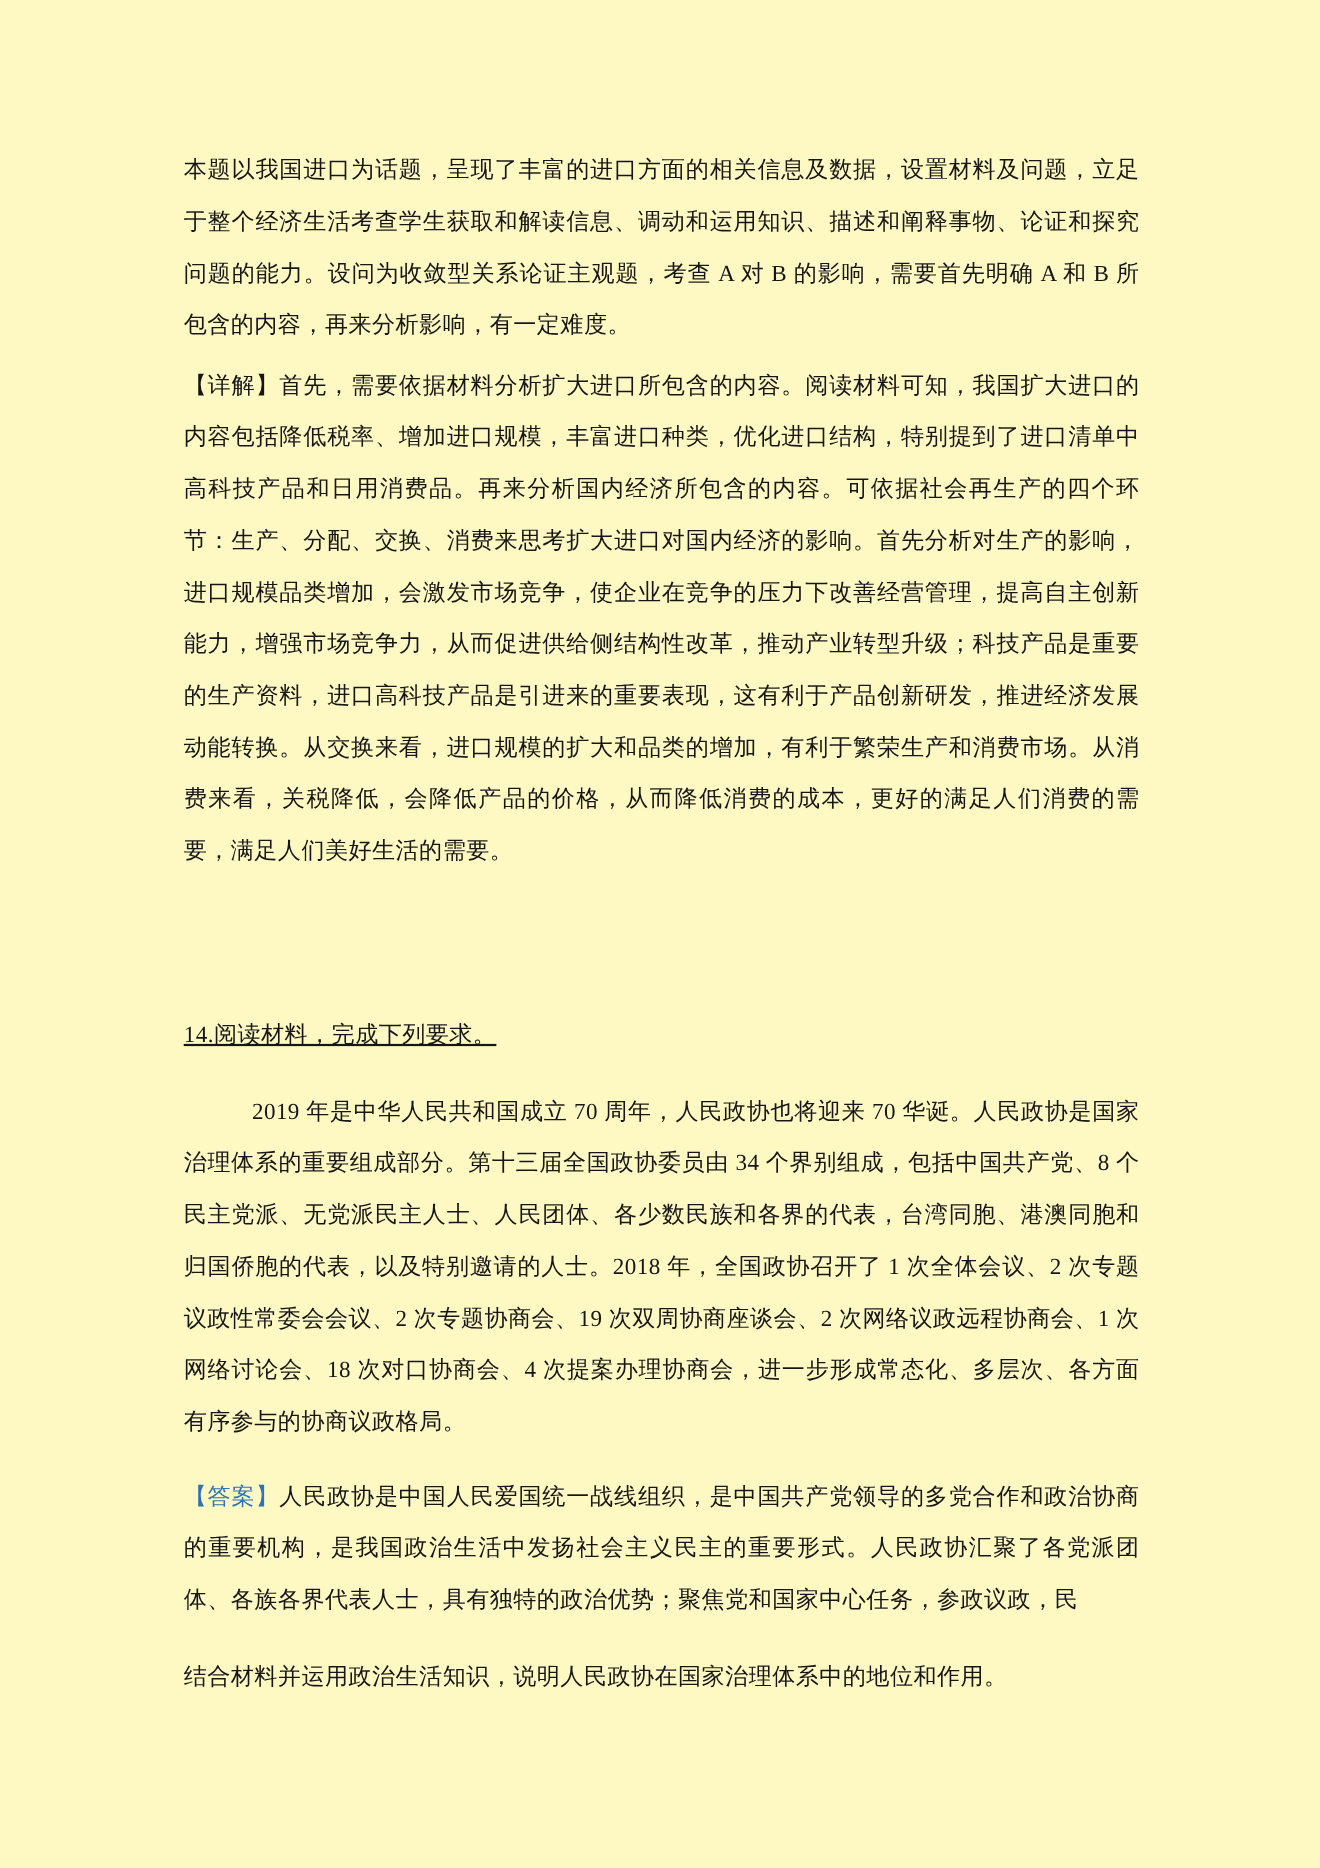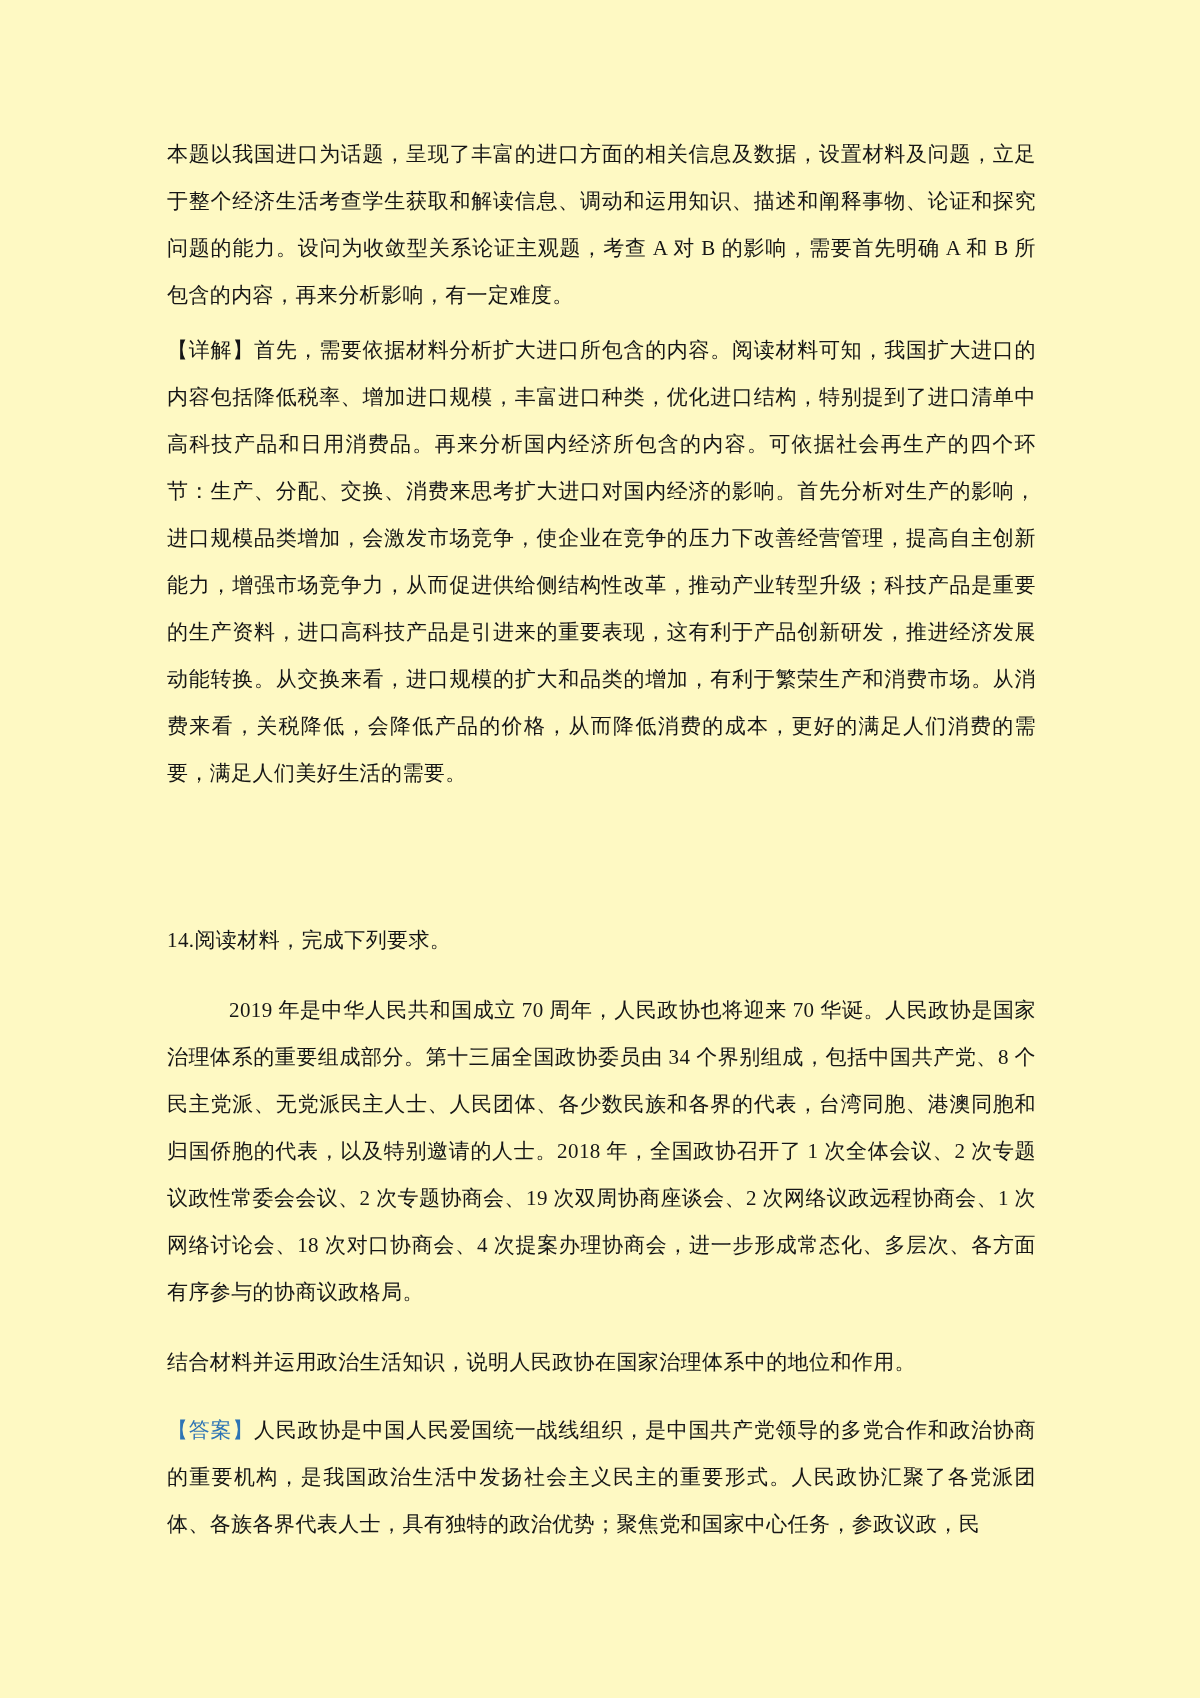--- a/index.html
+++ b/index.html
@@ -26,20 +26,21 @@
     letter-spacing: 0.4px;
     text-align: justify;
     text-justify: inter-ideograph;
     word-break: break-all;
   }
   .p-commentary { margin-bottom: 8px; }
   .p-detail { margin-bottom: 0; }
   .p-q14-heading {
     margin-top: 120px;
     text-align: left;
+    text-decoration: underline;
   }
   .p-material {
     margin-top: 23px;
     text-indent: 62px;
   }
   .p-question { margin-top: 23px; }
   .p-answer { margin-top: 21px; }
   .answer-label { color: #2e74b5; }
 </style>
 </head>
@@ -48,17 +49,17 @@
 <div class="page">
 
   <p class="para p-commentary">本题以我国进口为话题，呈现了丰富的进口方面的相关信息及数据，设置材料及问题，立足于整个经济生活考查学生获取和解读信息、调动和运用知识、描述和阐释事物、论证和探究问题的能力。设问为收敛型关系论证主观题，考查 A 对 B 的影响，需要首先明确 A 和 B 所包含的内容，再来分析影响，有一定难度。</p>
 
   <p class="para p-detail"><span class="detail-label">【详解】</span><span>首先，需要依据材料分析扩大进口所包含的内容。阅读材料可知，我国扩大进口的内容包括降低税率、增加进口规模，丰富进口种类，优化进口结构，特别提到了进口清单中高科技产品和日用消费品。再来分析国内经济所包含的内容。可依据社会再生产的四个环节：生产、分配、交换、消费来思考扩大进口对国内经济的影响。首先分析对生产的影响，进口规模品类增加，会激发市场竞争，使企业在竞争的压力下改善经营管理，提高自主创新能力，增强市场竞争力，从而促进供给侧结构性改革，推动产业转型升级；科技产品是重要的生产资料，进口高科技产品是引进来的重要表现，这有利于产品创新研发，推进经济发展动能转换。从交换来看，进口规模的扩大和品类的增加，有利于繁荣生产和消费市场。从消费来看，关税降低，会降低产品的价格，从而降低消费的成本，更好的满足人们消费的需要，满足人们美好生活的需要。</span></p>
 
   <p class="para p-q14-heading">14.阅读材料，完成下列要求。</p>
 
   <p class="para p-material">2019 年是中华人民共和国成立 70 周年，人民政协也将迎来 70 华诞。人民政协是国家治理体系的重要组成部分。第十三届全国政协委员由 34 个界别组成，包括中国共产党、8 个民主党派、无党派民主人士、人民团体、各少数民族和各界的代表，台湾同胞、港澳同胞和归国侨胞的代表，以及特别邀请的人士。2018 年，全国政协召开了 1 次全体会议、2 次专题议政性常委会会议、2 次专题协商会、19 次双周协商座谈会、2 次网络议政远程协商会、1 次网络讨论会、18 次对口协商会、4 次提案办理协商会，进一步形成常态化、多层次、各方面有序参与的协商议政格局。</p>
 
+  <p class="para p-answer"><span class="answer-label">【答案】</span><span>人民政协是中国人民爱国统一战线组织，是中国共产党领导的多党合作和政治协商的重要机构，是我国政治生活中发扬社会主义民主的重要形式。人民政协汇聚了各党派团体、各族各界代表人士，具有独特的政治优势；聚焦党和国家中心任务，参政议政，民</span></p>
+
   <p class="para p-question">结合材料并运用政治生活知识，说明人民政协在国家治理体系中的地位和作用。</p>
-
-  <p class="para p-answer"><span class="answer-label">【答案】</span><span>人民政协是中国人民爱国统一战线组织，是中国共产党领导的多党合作和政治协商的重要机构，是我国政治生活中发扬社会主义民主的重要形式。人民政协汇聚了各党派团体、各族各界代表人士，具有独特的政治优势；聚焦党和国家中心任务，参政议政，民</span></p>
 
 </div>
 
 </body></html>

